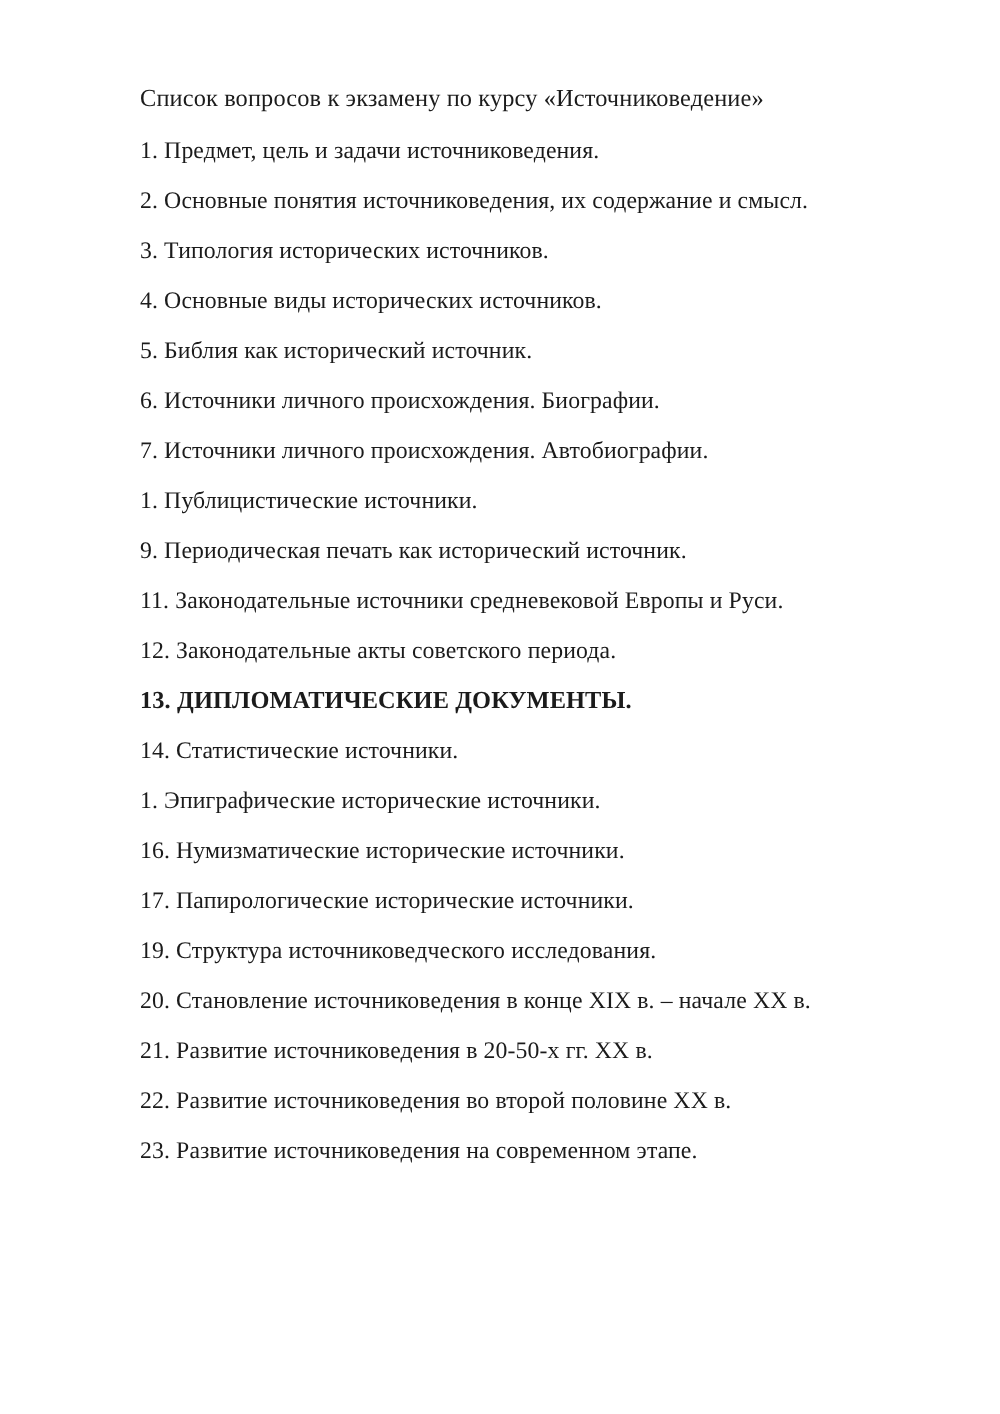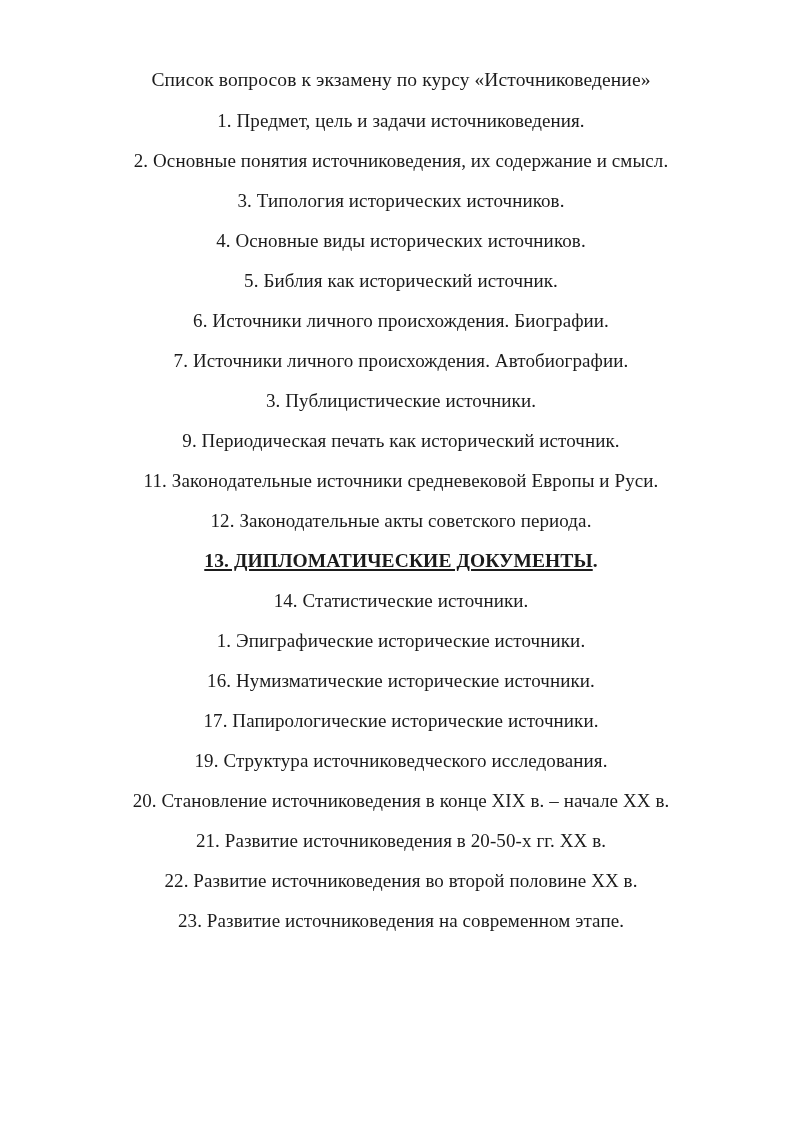--- a/index.html
+++ b/index.html
@@ -21,21 +21,20 @@
     position: relative;
     width: 800px;
     height: 1131px;
     background: #ffffff;
     box-sizing: border-box;
     padding: 70px 110px 0 112px;
   }
 
   .doc-body {
     display: block;
-    text-align: center;
   }
 
   .para {
     font-size: 19px;
     line-height: 1;
     margin: 0 0 21px 0;
     white-space: pre-wrap;
     letter-spacing: 0.005em;
     color: #1b1b1b;
   }
@@ -48,21 +47,20 @@
   .para.title {
     font-size: 19.5px;
   }
 
   
   .para.emphasis {
     font-weight: bold;
     font-size: 19.5px;
   }
   .para.emphasis .underlined {
-    text-decoration: underline;
     text-underline-offset: 2px;
     text-decoration-thickness: 1.5px;
   }
   .para.emphasis .tail {
     text-decoration: none;
   }
 </style>
 </head>
 <body>
 
@@ -78,21 +76,21 @@
     <p class="para">3. Типология исторических источников.</p>
 
     <p class="para">4. Основные виды исторических источников.</p>
 
     <p class="para">5. Библия как исторический источник.</p>
 
     <p class="para">6. Источники личного происхождения. Биографии.</p>
 
     <p class="para">7. Источники личного происхождения. Автобиографии.</p>
 
-    <p class="para">3. Публицистические источники.</p>
+    <p class="para">1. Публицистические источники.</p>
 
     <p class="para">9. Периодическая печать как исторический источник.</p>
 
 
     <p class="para">11. Законодательные источники средневековой Европы и Руси.</p>
 
     <p class="para">12. Законодательные акты советского периода.</p>
 
     <p class="para emphasis"><span class="underlined">13. ДИПЛОМАТИЧЕСКИЕ ДОКУМЕНТЫ</span><span class="tail">.</span></p>
 

